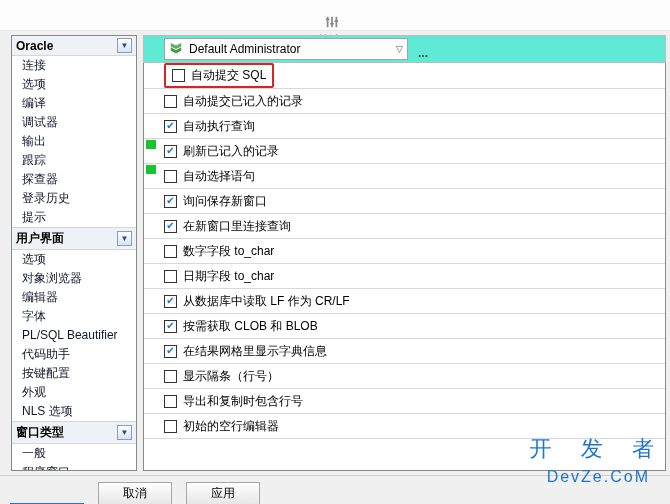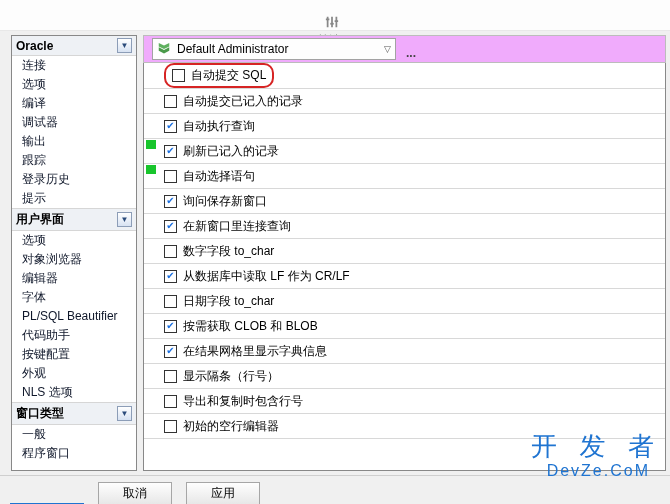--- a/index.html
+++ b/index.html
@@ -57,21 +57,21 @@
     padding: 1px 4px 1px 10px; color:#0f172a;
     border-bottom:1px solid transparent;
     line-height: 16px;
   }
   .right {
     flex:1; margin:4px 4px 4px 6px;
     display:flex; flex-direction:column;
   }
   .toolbar {
     height:28px; display:flex; align-items:flex-end;
-    background:#f0abfc; border:1px solid #bcbcbc; padding:2px 8px;
+    background:#5eead4; border:1px solid #bcbcbc; padding:2px 20px;
     gap:4px;
   }
   .admin-sel {
     flex: 0 0 244px; height:22px;
     border:1px solid #a3a3a3; background:#fefefe;
     display:flex; align-items:center; padding:0 4px; gap:6px;
   }
   .admin-sel .db { width:14px; height:14px; display:inline-block; }
   .admin-sel .dd { margin-left:auto; font-size:9px; color:#555; }
   .ellips { padding:0 6px; font-weight:bold; color:#444; }
@@ -88,39 +88,39 @@
   .row .mark { width:10px; height:23px; display:inline-block; }
   .row.green .mark { background:#18c52c; box-shadow: inset 0 -14px 0 #fff; }
   .row:not(.green) .mark { background:transparent; }
   .chk {
     width:13px; height:13px; border:1px solid #333; background:#fff;
     display:inline-flex; align-items:center; justify-content:center;
     font-size:10px; color:#1a6fe0; line-height:1;
   }
   .chk.on::after { content:"✔"; }
   .chk-wrap { display:flex; align-items:center; gap:6px; }
-  .row.boxed .chk-wrap { border:2px solid #d62424; padding:2px 6px; border-radius:10px; }
+  .row.boxed .chk-wrap { border:2px solid #d62424; padding:2px 6px; border-radius:2px; }
   .footer {
     height:36px; border-top:1px solid #cfcfcf;
     display:flex; align-items:center; gap:14px; padding:0 10px;
     background:#f0f0f0;
   }
   .btn {
     width:74px; height:24px; border:1px solid #a6a6a6;
     background:linear-gradient(#fefefe,#e6e6e6);
     display:flex; align-items:center; justify-content:center;
   }
   .btn.primary { border:2px solid #1f74d1;margin-top:43px; }
   .watermark {
     position:absolute; right:8px; bottom:40px;
-    font-size:26px; letter-spacing:8px; color:#1f74d1; font-weight:300;
-    font-family: Liberation Serif, serif;
+    font-size:22px; letter-spacing:8px; color:#1f74d1; font-weight:300;
+    font-family: Liberation Mono, monospace;
   }
   .watermark2 {
-    position:absolute; right:20px; bottom:24px;
+    position:absolute; right:20px; bottom:18px;
     font-size:16px; letter-spacing:2px; color:#1f74d1;
     font-family: Arial, sans-serif;
   }
 </style>
 </head>
 <body>
 
 <div class="titlebar">
   <span class="ticon">
     <svg viewBox="0 0 16 16" width="14" height="14">
@@ -142,20 +142,21 @@
     <div class="section-head">
       <span>Oracle</span>
       <span class="chev">▼</span>
     </div>
     <div class="side-item">连接</div>
     <div class="side-item">选项</div>
     <div class="side-item">编译</div>
     <div class="side-item">调试器</div>
     <div class="side-item">输出</div>
     <div class="side-item">跟踪</div>
+    <div class="side-item">探查器</div>
     <div class="side-item">登录历史</div>
     <div class="side-item">提示</div>
 
     <div class="section-head">
       <span>用户界面</span>
       <span class="chev">▼</span>
     </div>
     <div class="side-item">选项</div>
     <div class="side-item">对象浏览器</div>
     <div class="side-item">编辑器</div>
@@ -242,29 +243,29 @@
         <div class="row">
           <span class="mark"></span>
           <span class="chk-wrap">
             <span class="chk"></span>
             <span>数字字段 to_char</span>
           </span>
         </div>
         <div class="row">
           <span class="mark"></span>
           <span class="chk-wrap">
+            <span class="chk"></span>
+            <span>日期字段 to_char</span>
+          </span>
+        </div>
+        <div class="row">
+          <span class="mark"></span>
+          <span class="chk-wrap">
             <span class="chk on"></span>
             <span>从数据库中读取 LF 作为 CR/LF</span>
-          </span>
-        </div>
-        <div class="row">
-          <span class="mark"></span>
-          <span class="chk-wrap">
-            <span class="chk"></span>
-            <span>日期字段 to_char</span>
           </span>
         </div>
         <div class="row">
           <span class="mark"></span>
           <span class="chk-wrap">
             <span class="chk on"></span>
             <span>按需获取 CLOB 和 BLOB</span>
           </span>
         </div>
         <div class="row">

